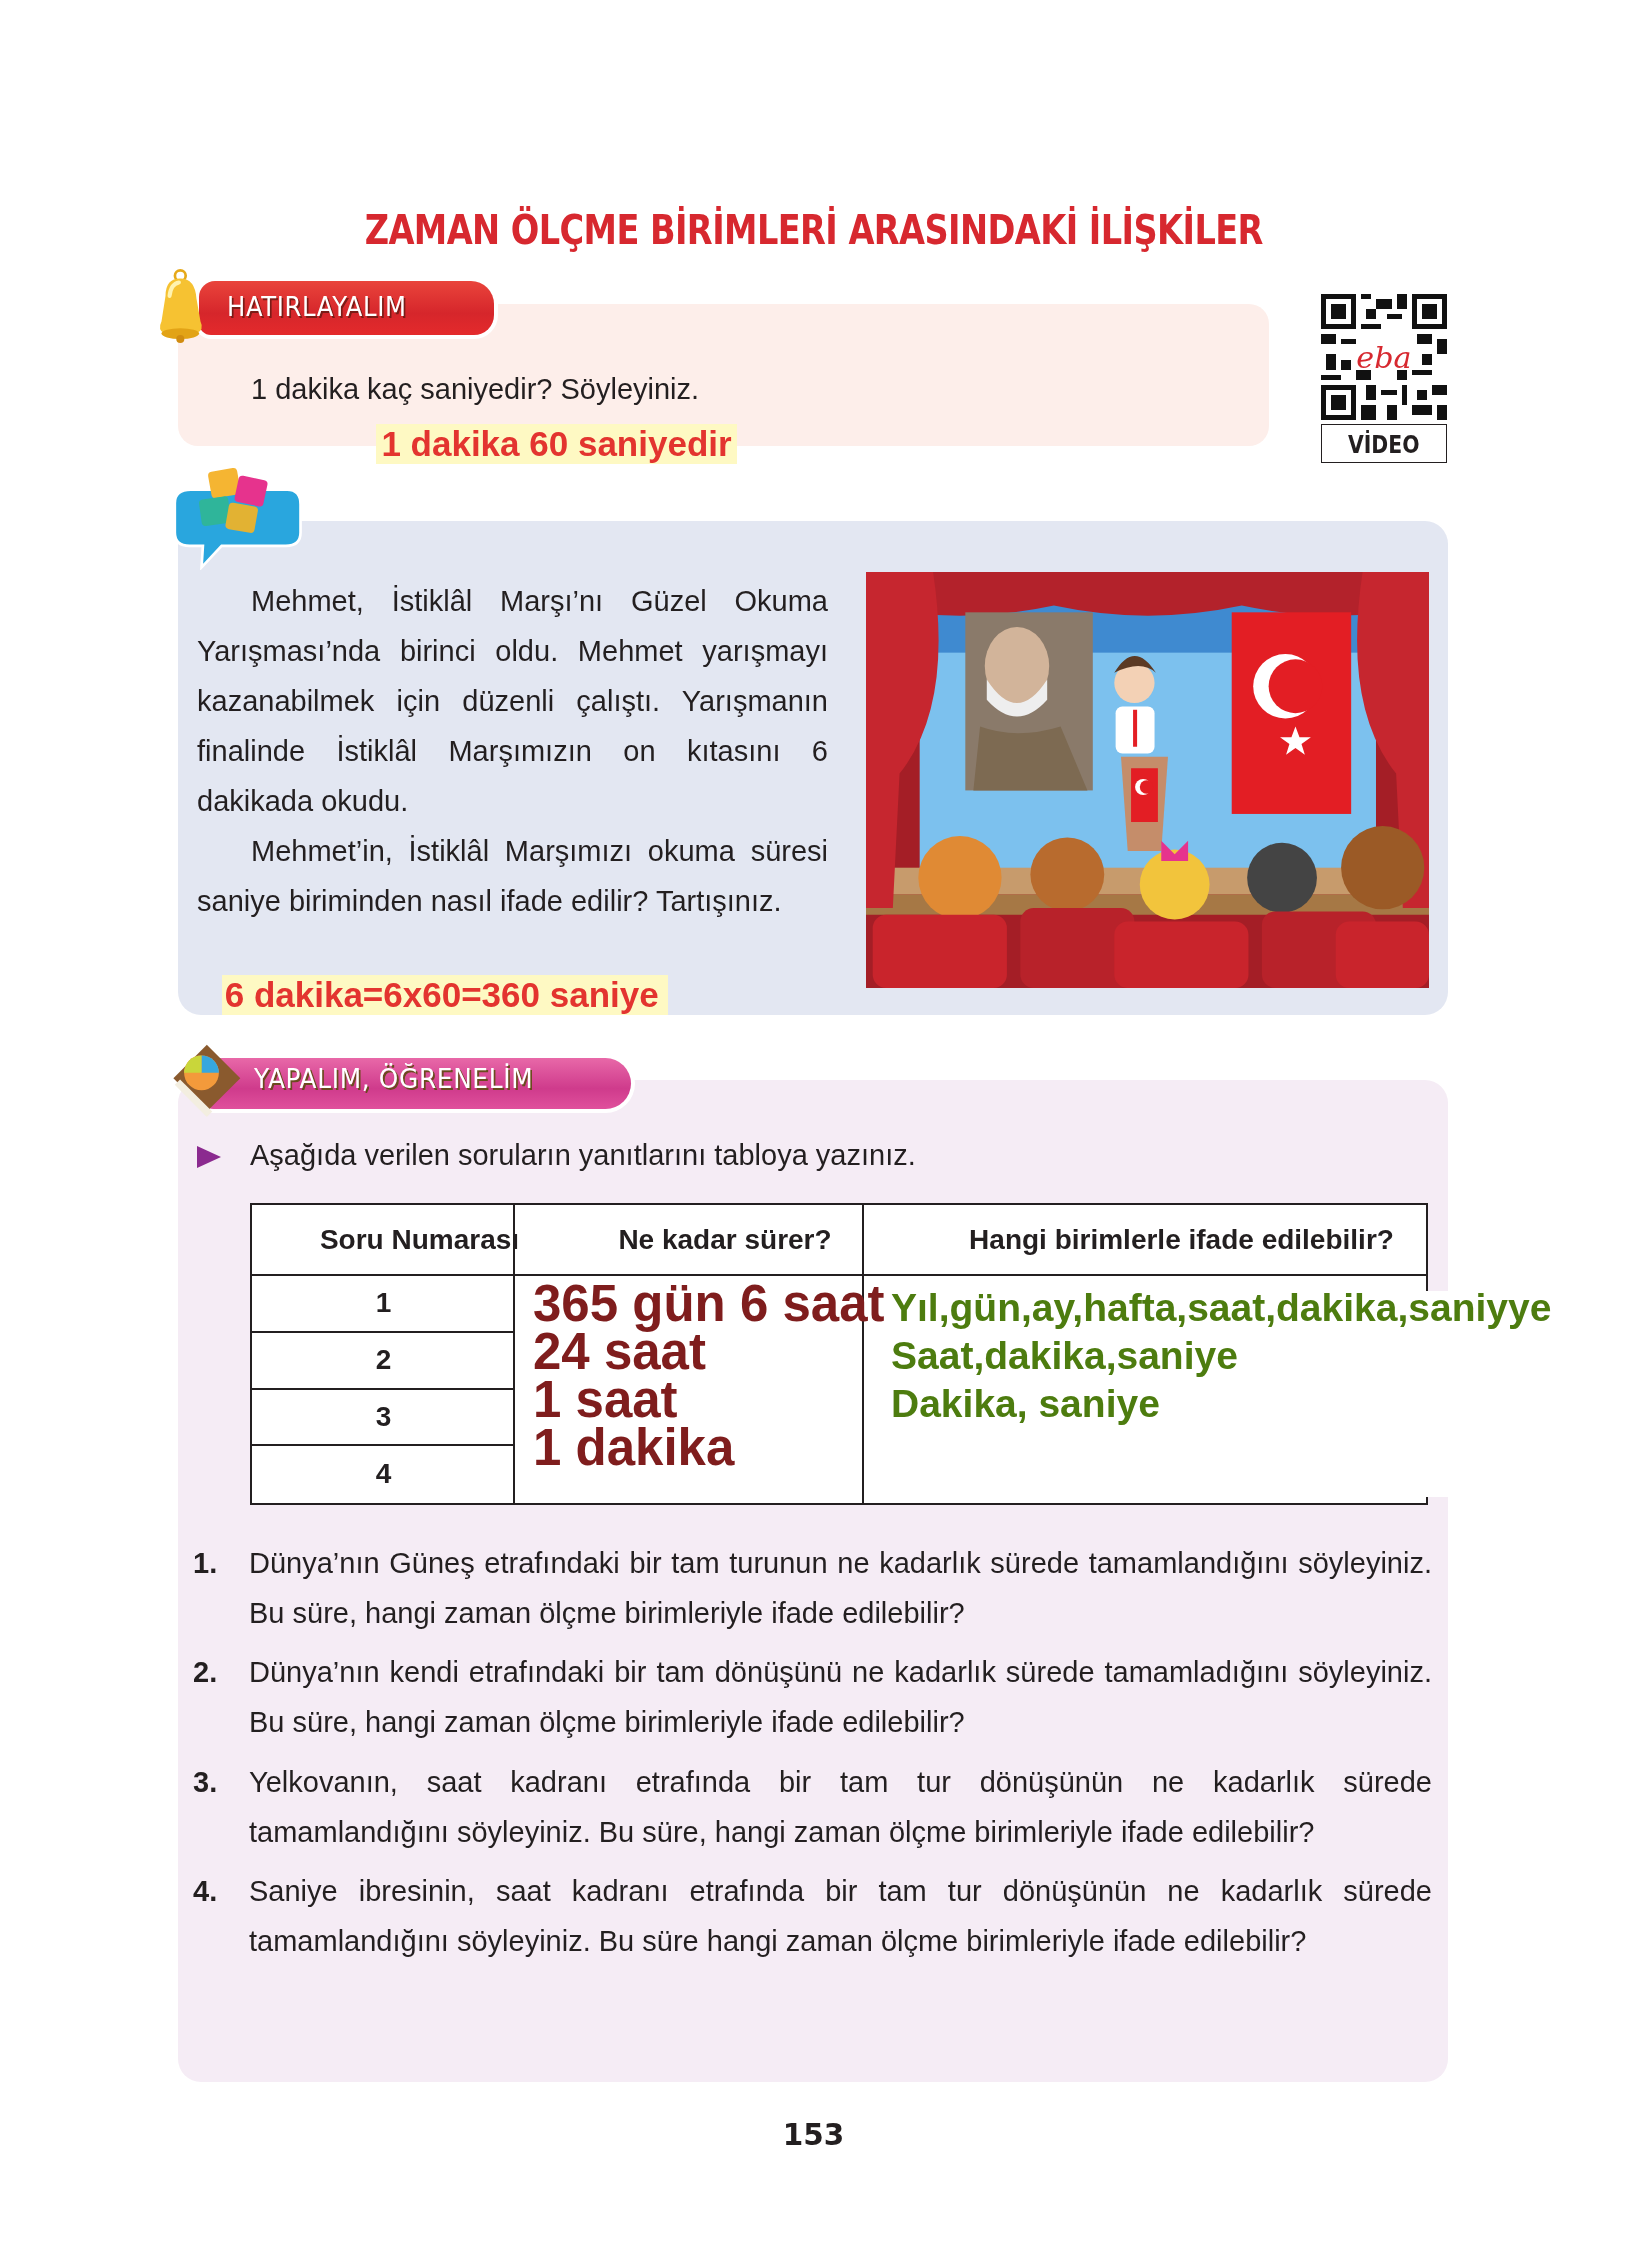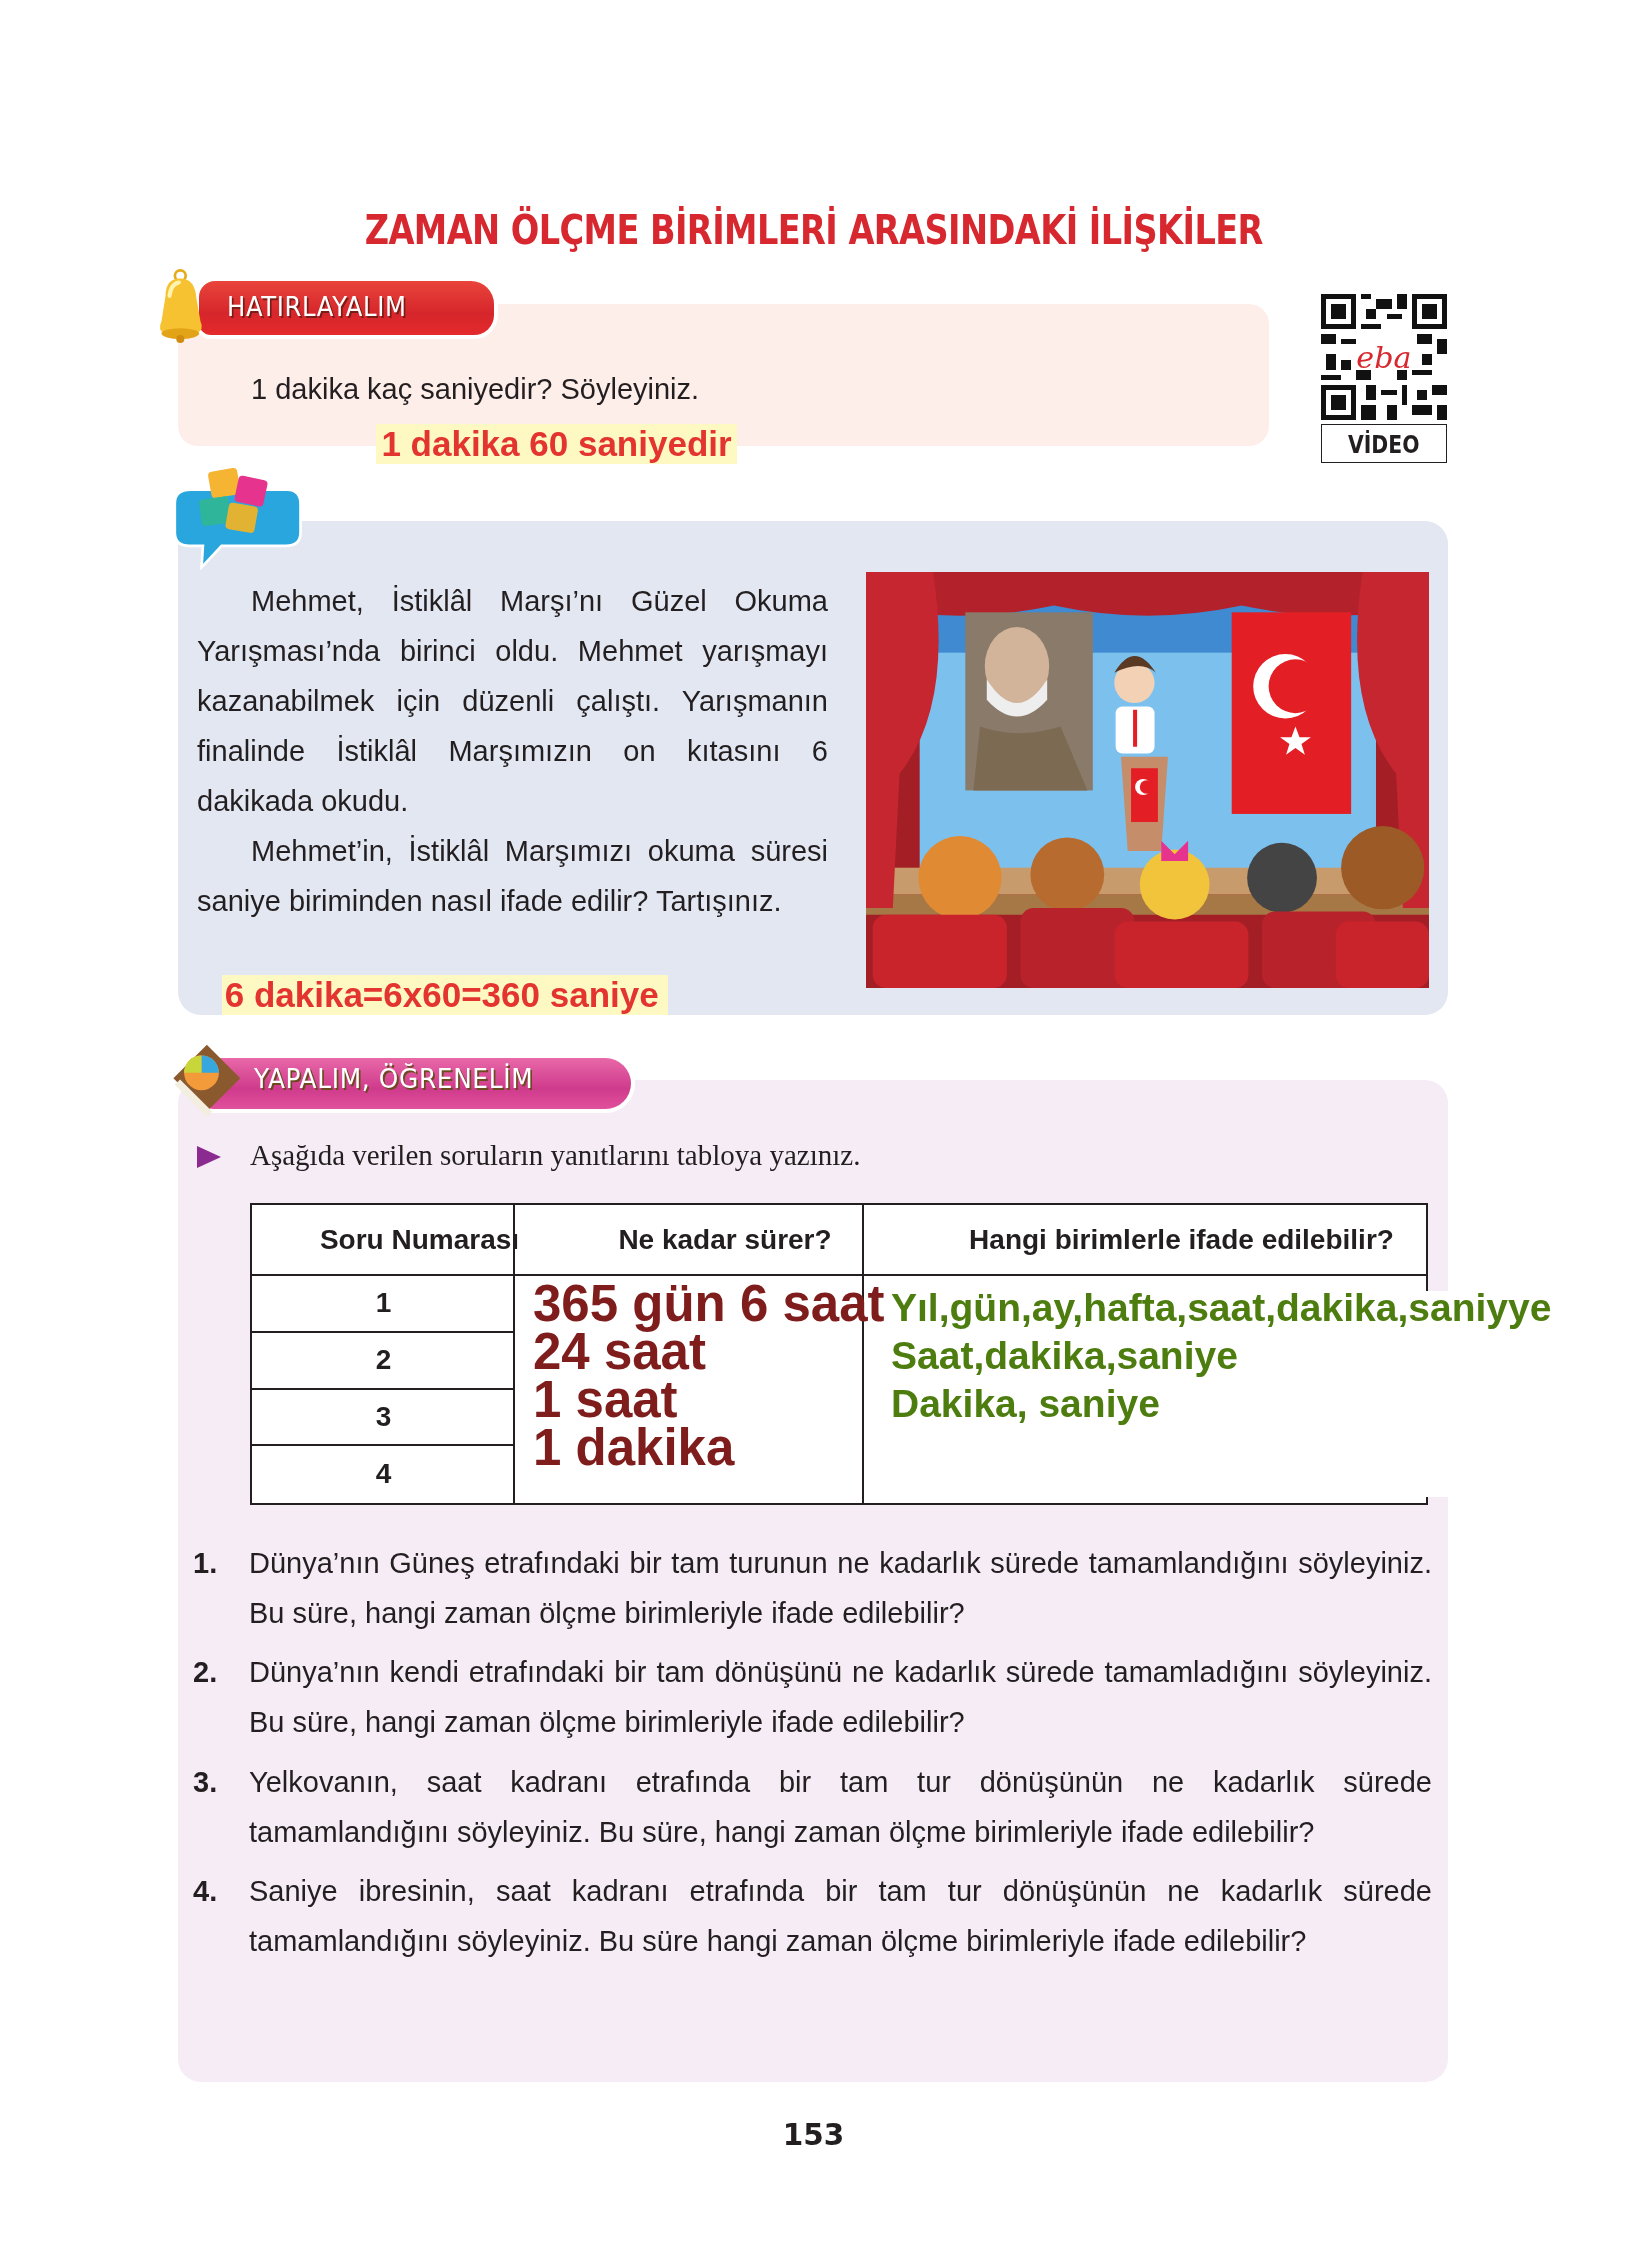--- a/index.html
+++ b/index.html
@@ -54,21 +54,21 @@
       border-radius: 17.5px 27px 27px 13.4px; box-shadow: 0 0 0 4px #fff;
     }
     .learn-badge-label {
       left: 254px; top: 1063px; font-family: "DejaVu Sans", sans-serif; font-size: 27px;
       color: #fff; letter-spacing: 0.7px; text-shadow: 2px 2px 0 #6b4a1f;
       transform: scaleX(0.92); transform-origin: 0 0;
     }
     .book-icon { left: 160px; top: 1038px; width: 87px; height: 87px; }
     .instruction-arrow-icon { left: 197px; top: 1146px; width: 0; height: 0;
       border-top: 11.4px solid transparent; border-bottom: 11.4px solid transparent; border-left: 24px solid #8b2a8f; }
-    .instruction-text { left: 250px; top: 1139px; font-size: 29px; font-family: Liberation Serif, serif; }
+    .instruction-text { left: 250px; top: 1139px; font-size: 29px; }
 
     
     .answer-table { left: 250px; top: 1203px; width: 1178px; height: 302px; border: 2.7px solid #231f20; background: #fff; }
     .tbl-vline { position: absolute; top: 0; bottom: 0; width: 2px; background: #231f20; }
     .tbl-hline { position: absolute; height: 2px; background: #231f20; }
     .tbl-header { position: absolute; top: 0; height: 70px; display: flex; align-items: center; justify-content: center;
       font-weight: bold; font-size: 28px; margin-left: 36px; }
     .tbl-num { position: absolute; left: 0; width: 263px; text-align: center; font-weight: bold; font-size: 28px; }
 
     .col2-overlay { left: 531px; top: 1283px; width: 289px; height: 183px; background: #fff; }

